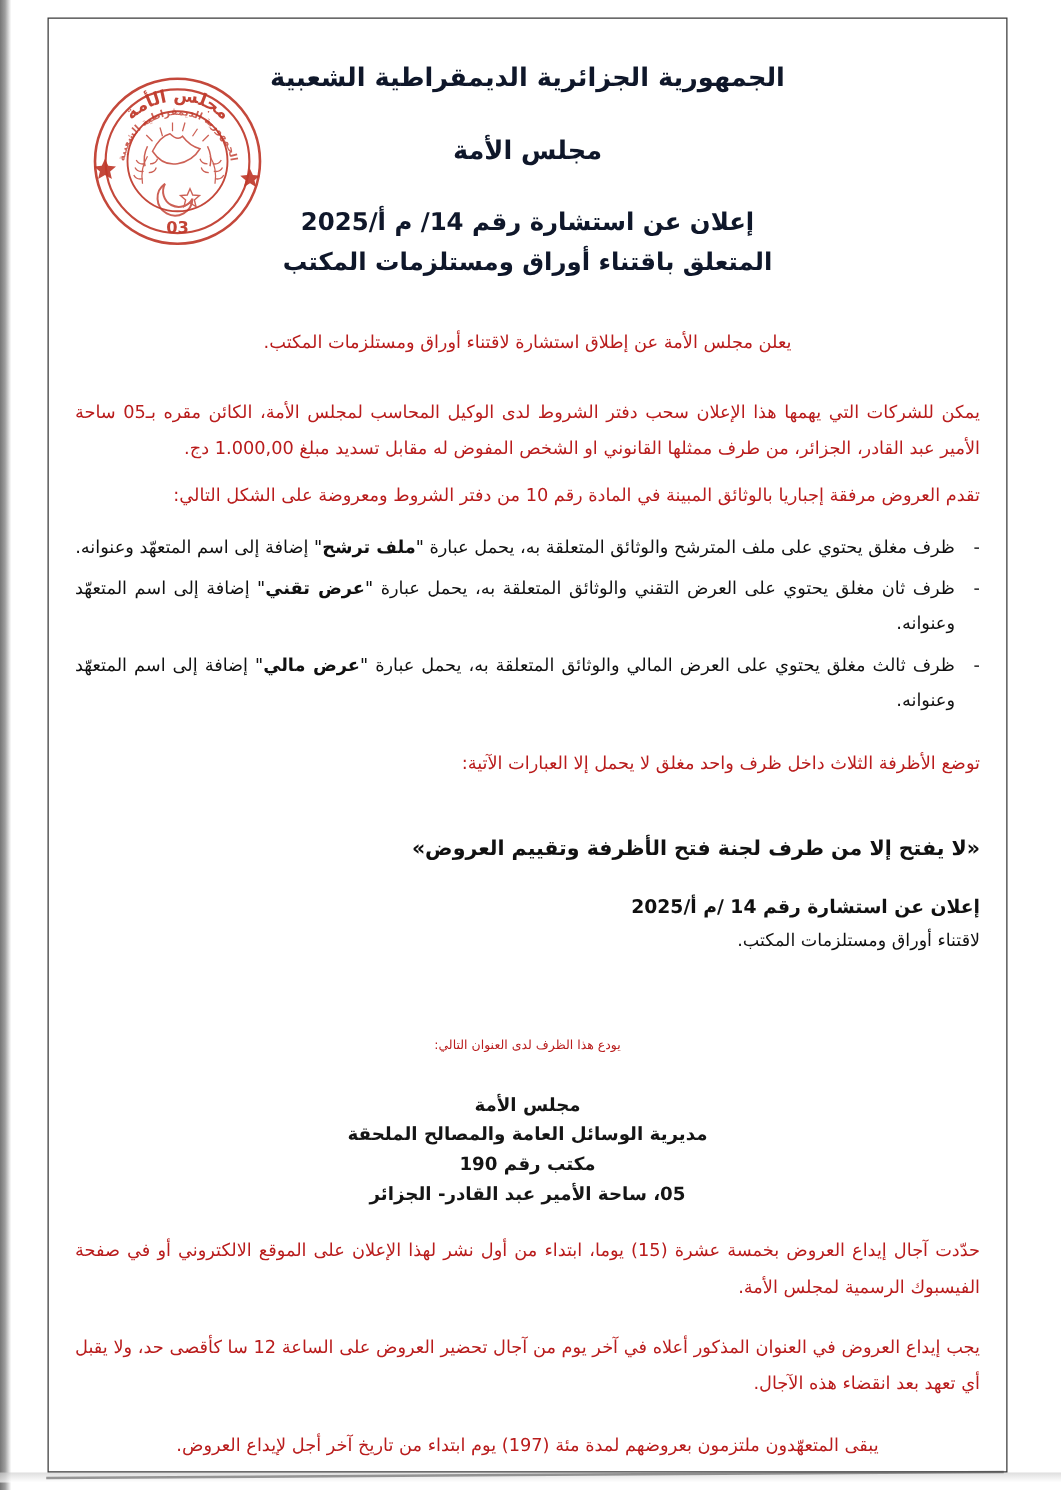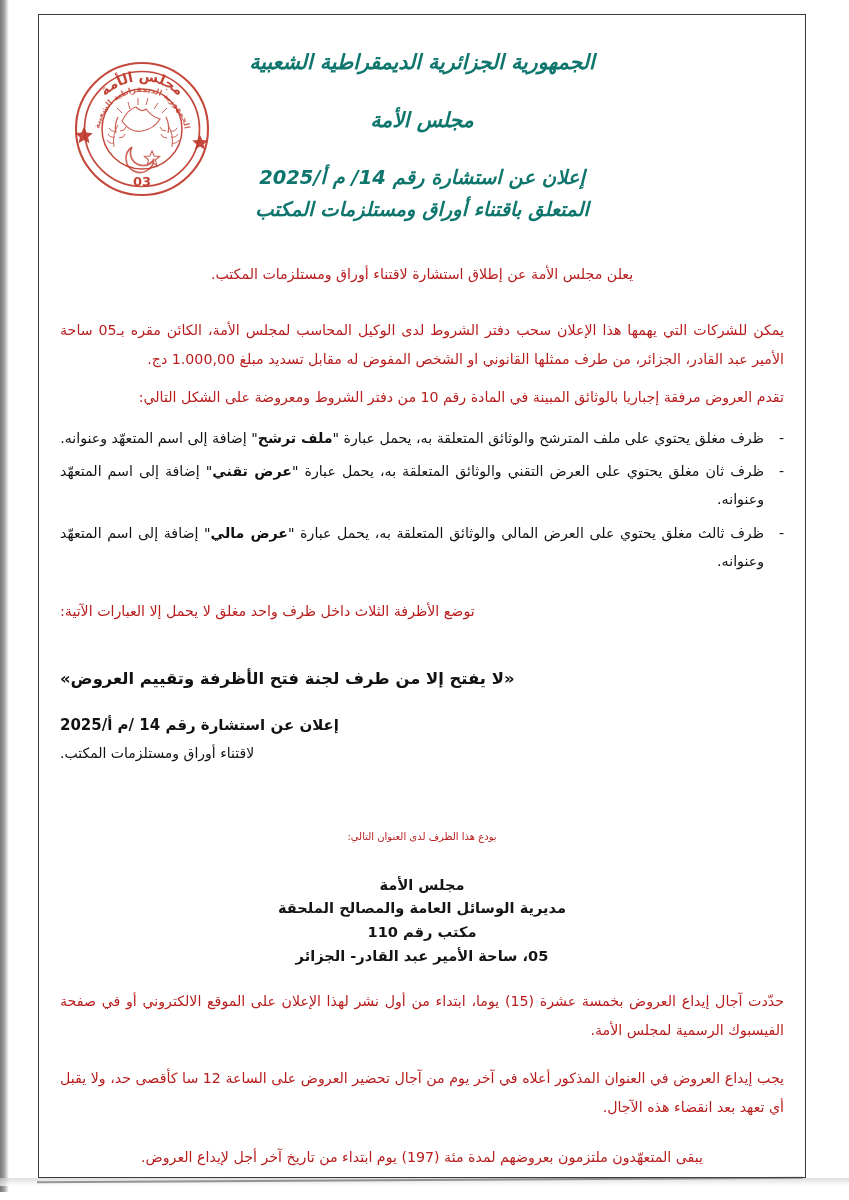--- a/index.html
+++ b/index.html
@@ -76,23 +76,22 @@
   }
 
   
   .header-block {
     text-align: center;
     position: relative;
   }
   .title-line {
     font-family: "DejaVu Sans", "Liberation Sans", sans-serif;
     font-weight: bold;
-    color: #0f766e;
+    color: #0f172a;
     letter-spacing: 0px;
-    font-style: italic;
   }
   #title-republic {
     font-size: 20.5px;
     margin-top: 28px;
     line-height: 1.25;
   }
   #title-council {
     font-size: 20.5px;
     margin-top: 32px;
     line-height: 1.25;
@@ -157,21 +156,21 @@
   }
   .bullet-item .dash {
     position: absolute;
     right: 0;
     top: 0;
   }
   .bullet-item b { font-weight: bold; }
 
   
   .p-center {
-    text-align: left;
+    text-align: right;
     font-family: "DejaVu Sans", "Liberation Sans", sans-serif;
     font-size: 14.2px;
     line-height: 1.85;
   }
   #envelope-quote {
     font-weight: bold;
     font-size: 16.4px;
     margin-top: 40px;
     letter-spacing: .2px;
   }
@@ -320,21 +319,21 @@
 
     <div class="p-center" id="quote-ref">إعلان عن استشارة رقم 14 /م أ/2025</div>
 
     <div class="p-center" id="quote-subject">لاقتناء أوراق ومستلزمات المكتب.</div>
 
     <div class="body-text p-right-intro">يودع هذا الظرف لدى العنوان التالي:</div>
 
     <div id="address-block">
       <div>مجلس الأمة</div>
       <div>مديرية الوسائل العامة والمصالح الملحقة</div>
-      <div>مكتب رقم 110</div>
+      <div>مكتب رقم 190</div>
       <div>05، ساحة الأمير عبد القادر- الجزائر</div>
     </div>
 
     <div class="body-text p-tail">حدّدت آجال إيداع العروض بخمسة عشرة (15) يوما، ابتداء من أول نشر لهذا الإعلان على الموقع الالكتروني أو في صفحة الفيسبوك الرسمية لمجلس الأمة.</div>
 
     <div class="body-text p-tail2">يجب إيداع العروض في العنوان المذكور أعلاه في آخر يوم من آجال تحضير العروض على الساعة 12 سا كأقصى حد، ولا يقبل أي تعهد بعد انقضاء هذه الآجال.</div>
 
     <div class="body-text p-tail3">يبقى المتعهّدون ملتزمون بعروضهم لمدة مئة (197) يوم ابتداء من تاريخ آخر أجل لإيداع العروض.</div>
 
   </div>

